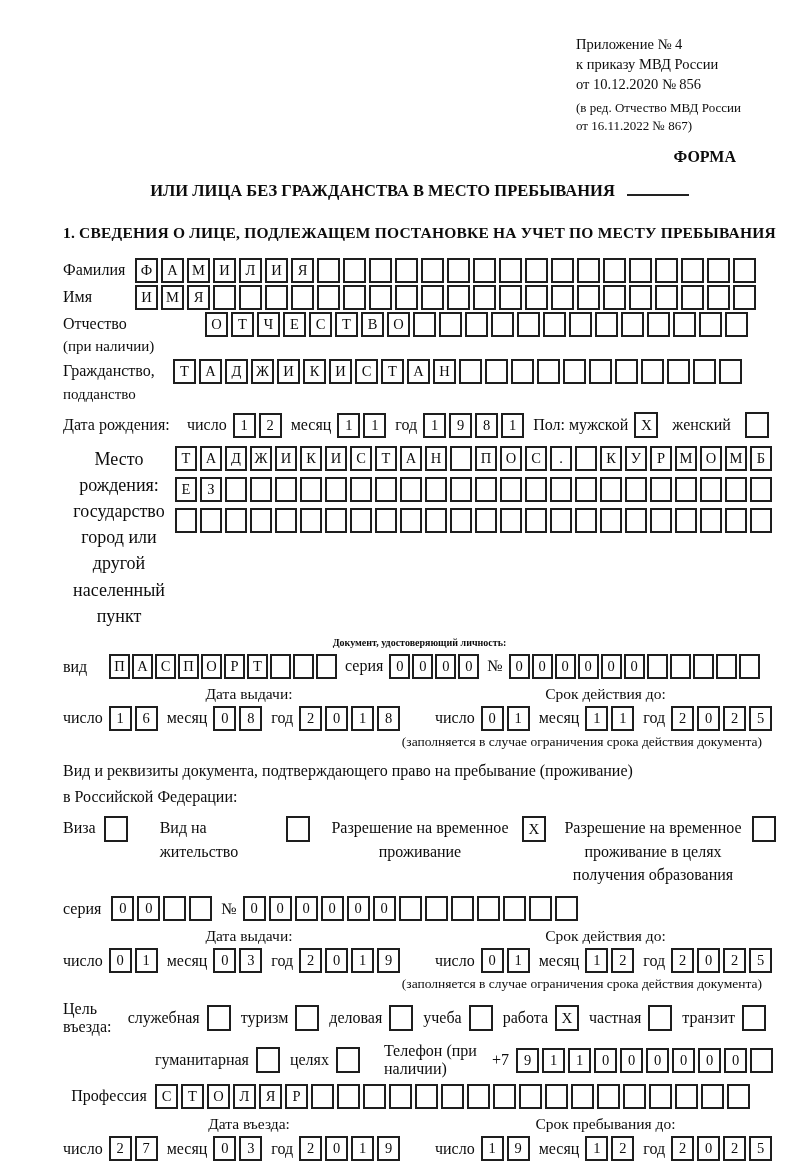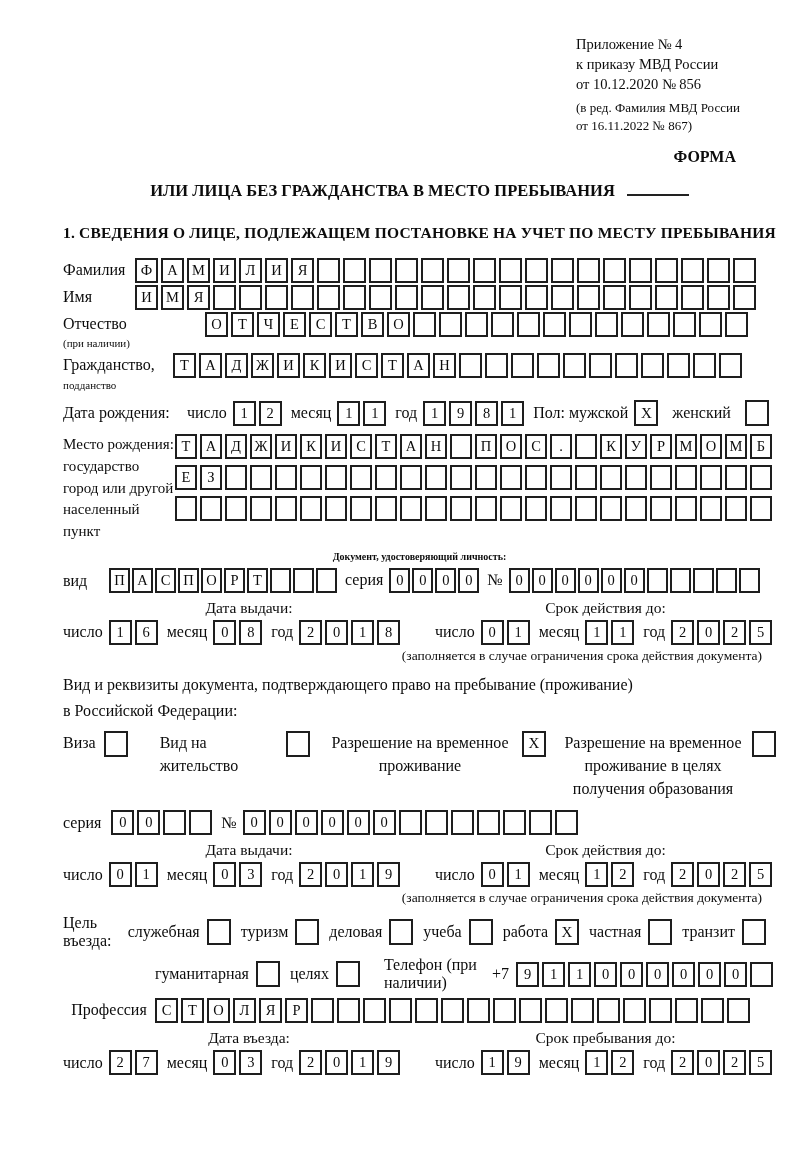--- a/index.html
+++ b/index.html
@@ -13,23 +13,23 @@
   .forma{font-weight:bold;text-align:right;padding-right:40px;margin-top:14px;font-size:16px;}
 
   .title{margin-top:12px;text-align:center;font-weight:bold;font-size:16.5px;line-height:1.55;}
   .blank{display:inline-block;width:62px;border-bottom:2px solid #222;margin-left:12px;height:14px;}
   .sec{margin-top:20px;font-weight:bold;font-size:15.5px;letter-spacing:.2px;margin-bottom:16px;}
 
   
   .frow{display:flex;align-items:flex-start;margin-bottom:2px;}
   .ai-c{align-items:center;}
   .lbl{line-height:1.45;flex:none;}
-  .lbl2{font-size:11px;line-height:1.5;}
+  .lbl2{font-size:15px;line-height:1.5;}
   .w72{width:72px;}  .w118{width:118px;} .w140{width:142px;} .w110{width:110px;}
-  .w112{width:112px;font-size:15px;} .w44{width:46px;}
+  .w112{width:112px;font-size:18px;text-align:center;} .w44{width:46px;}
   .cells{display:flex;flex:none;}
   .cell{box-sizing:border-box;flex:none;width:23px;height:25px;border:2px solid #1e1e1e;
         margin-right:3px;display:inline-flex;align-items:center;justify-content:center;
         font-size:14.5px;background:#fff;}
   .sm .cell{width:21px;margin-right:2px;}
   .md .cell{width:22px;}
   .cbx{box-sizing:border-box;flex:none;width:24px;height:26px;border:2px solid #1e1e1e;
        display:inline-flex;align-items:center;justify-content:center;font-size:15px;background:#fff;}
   .dlbl{flex:none;padding:0 6px;}
   .dlbl.first{padding-left:0;}
@@ -67,21 +67,21 @@
 </head>
 <body>
 
 <div class="page">
 
   <div class="hdr">
     <div>Приложение № 4</div>
     <div>к приказу МВД России</div>
     <div>от 10.12.2020 № 856</div>
     <div class="hdr-edit">
-      <div>(в ред. Фамилия МВД России</div>
+      <div>(в ред. Отчество МВД России</div>
       <div>от 16.11.2022 № 867)</div>
     </div>
   </div>
   <div class="forma">ФОРМА</div>
 
   <div class="title">
     <div><span>ИЛИ ЛИЦА БЕЗ ГРАЖДАНСТВА В МЕСТО ПРЕБЫВАНИЯ</span><span class="blank"></span></div>
   </div>
 
   <div class="sec">1. СВЕДЕНИЯ О ЛИЦЕ, ПОДЛЕЖАЩЕМ ПОСТАНОВКЕ НА УЧЕТ ПО МЕСТУ ПРЕБЫВАНИЯ</div>

